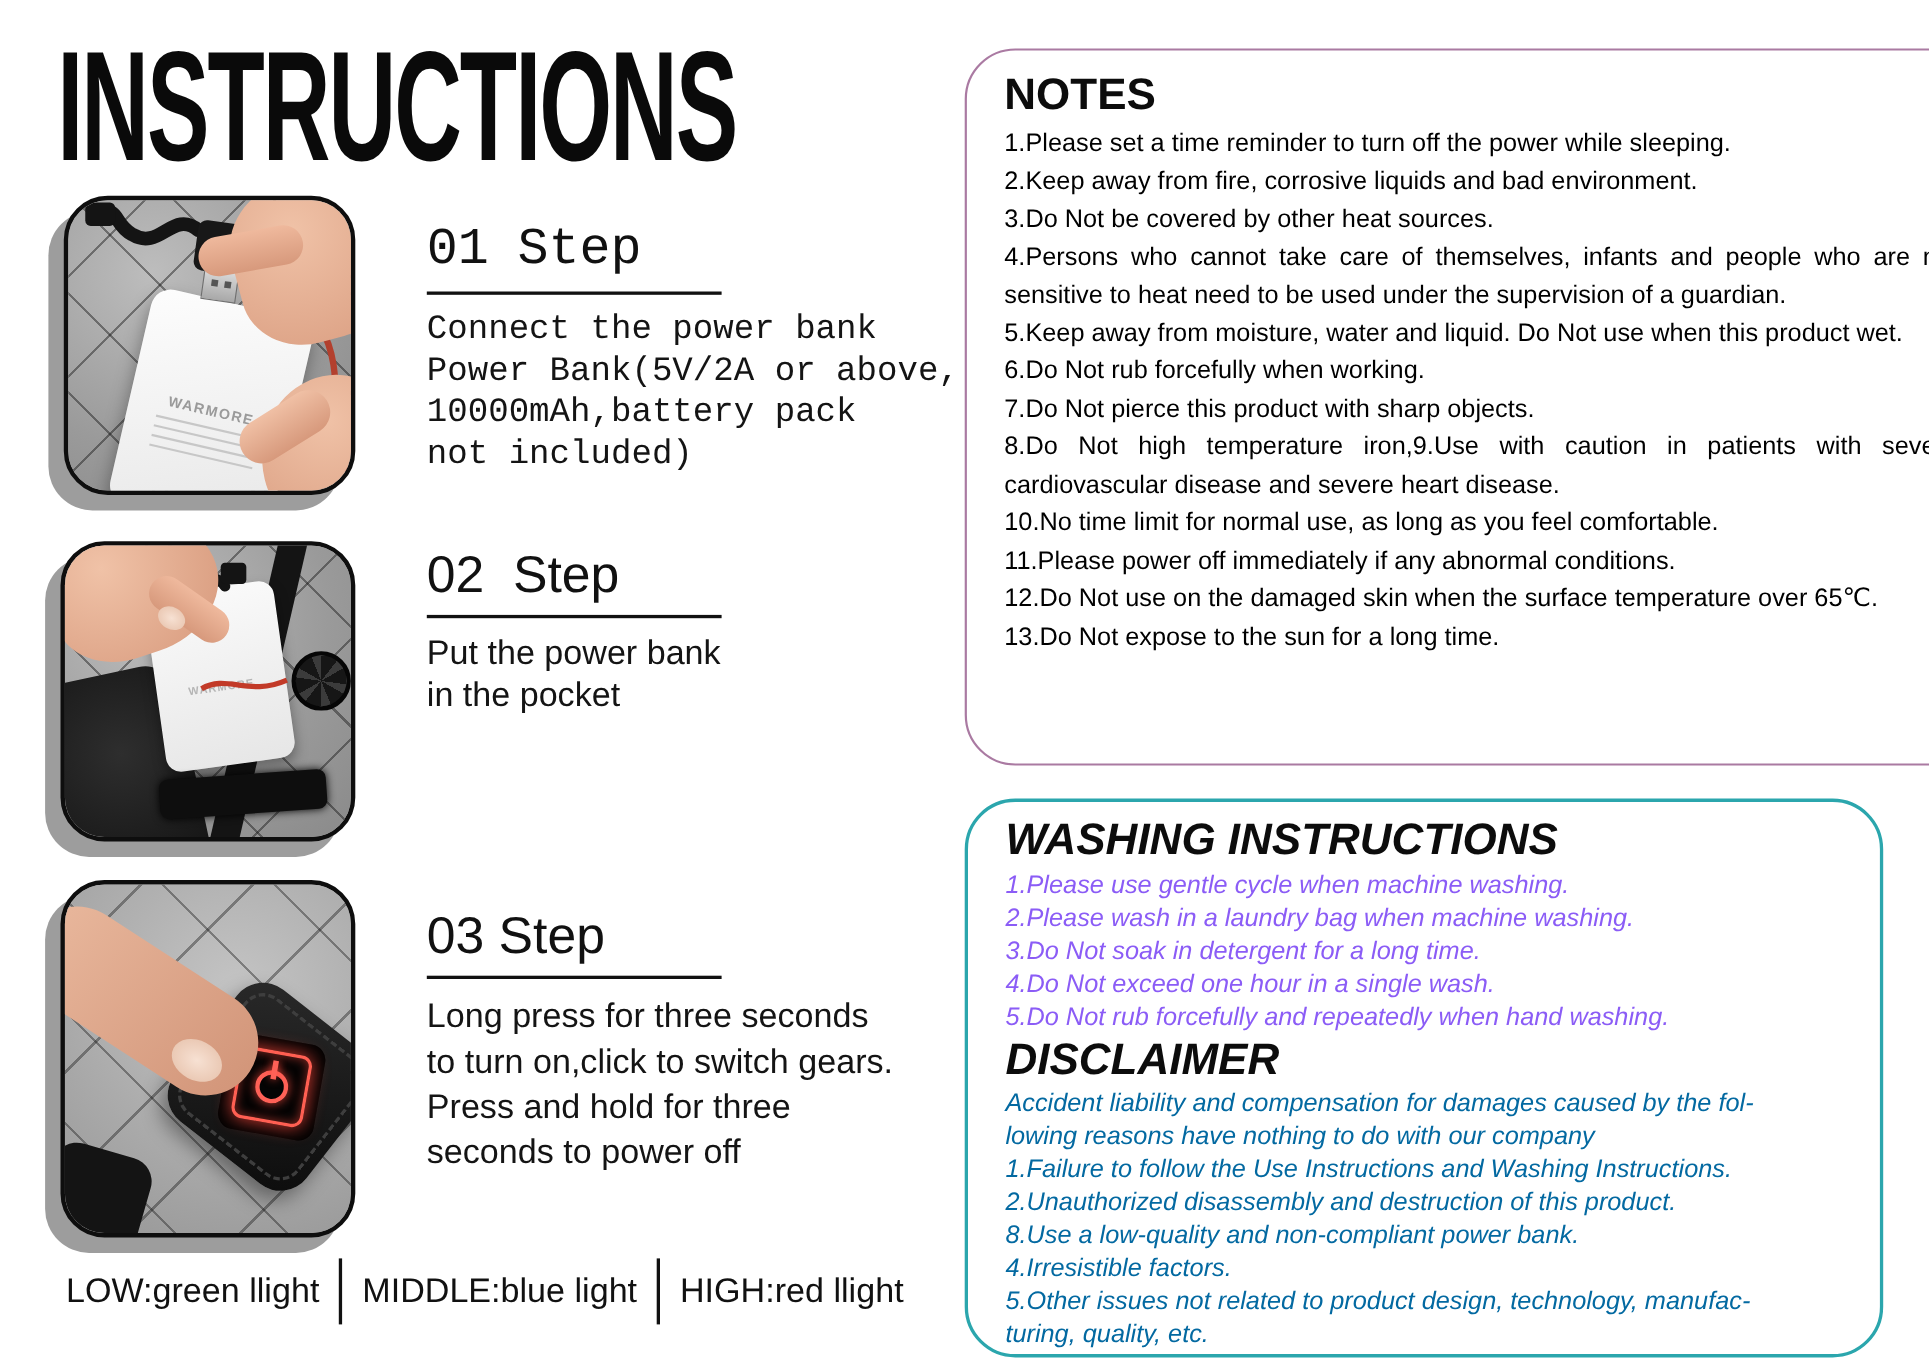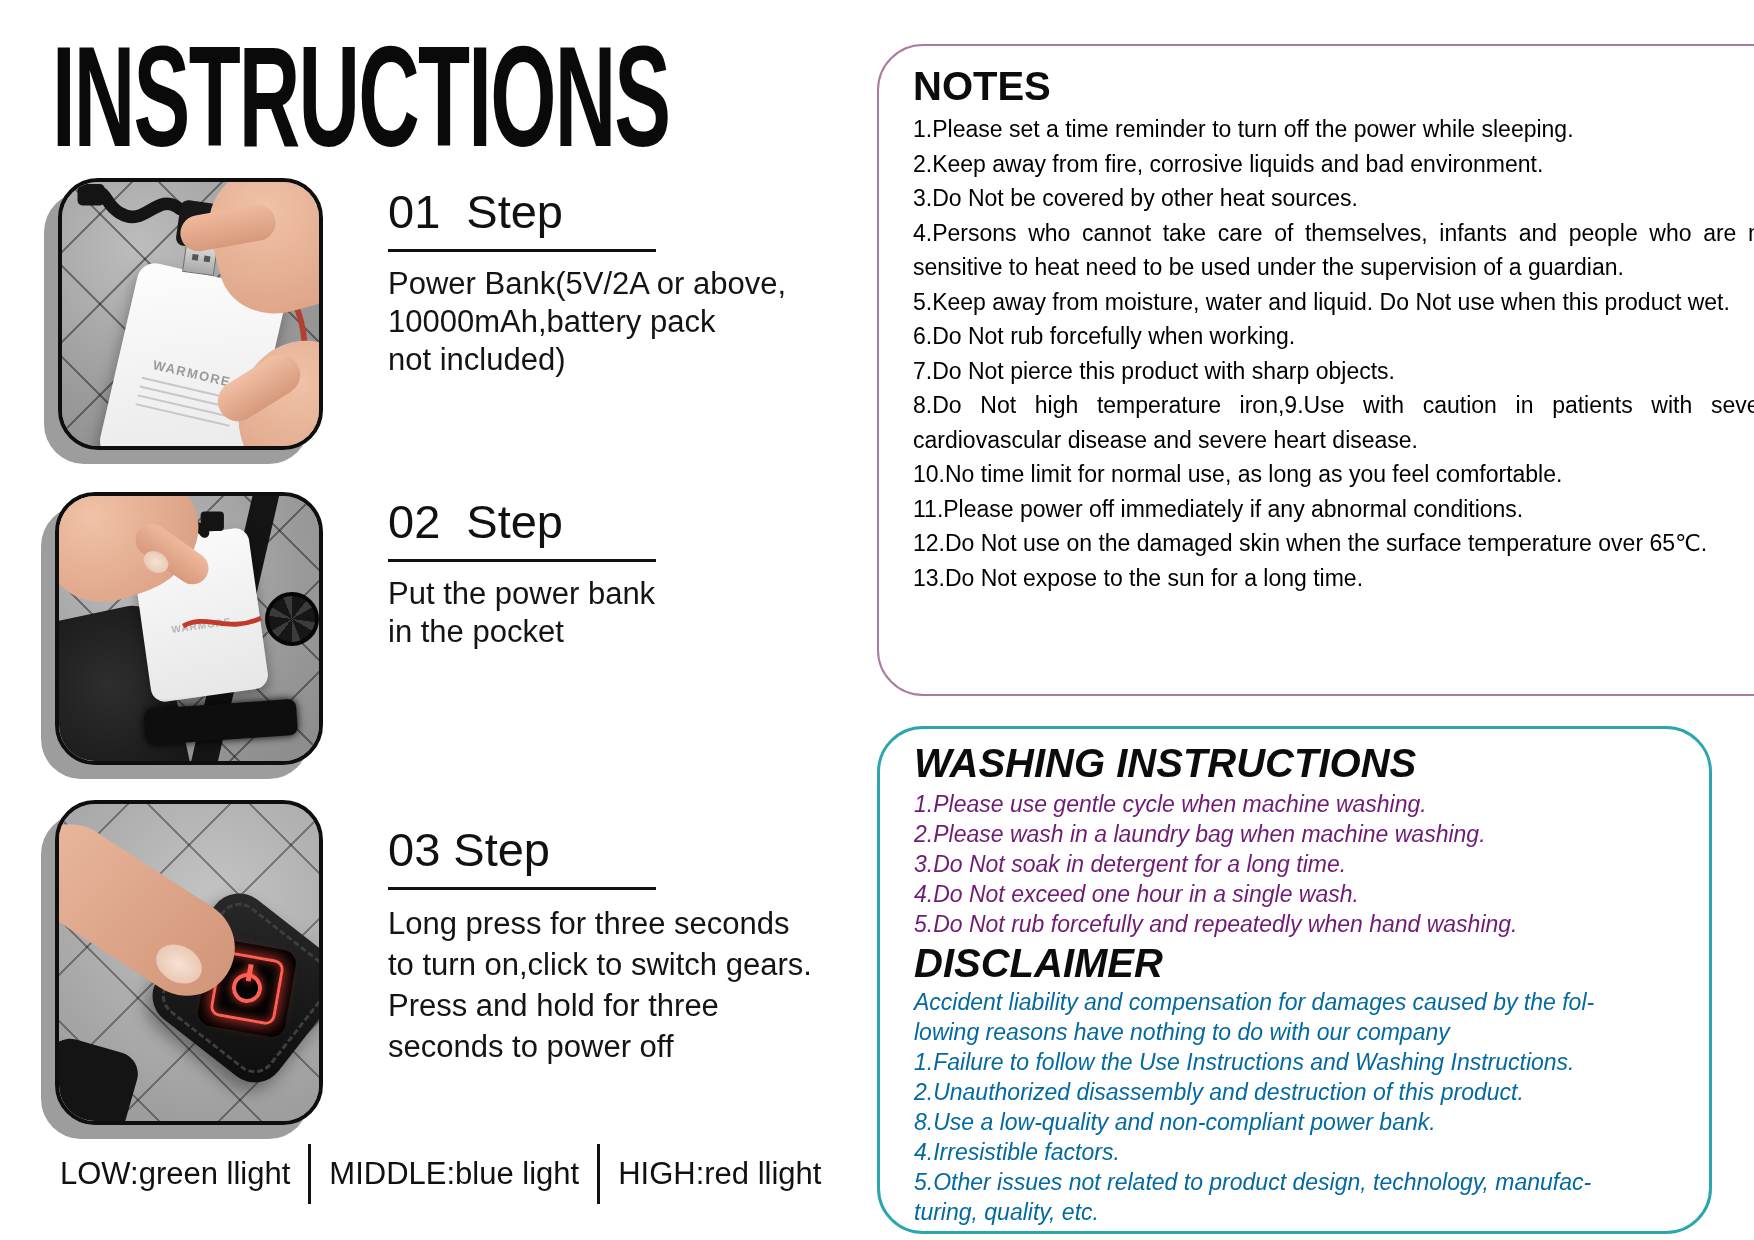--- a/index.html
+++ b/index.html
@@ -104,21 +104,21 @@
   .finger3{ position:absolute; left:-48px; top:58px; width:235px; height:96px;
     background:linear-gradient(100deg,#e9b89d,#d29579); border-radius:48px;
     transform:rotate(33deg); }
   .nail3{ position:absolute; left:96px; top:142px; width:48px; height:36px;
     background:radial-gradient(#f7e1d3,#e5bfa8); border-radius:50%; transform:rotate(28deg); }
   .corner3{ position:absolute; left:-22px; top:240px; width:92px; height:115px;
     background:#141414; border-radius:22px; transform:rotate(16deg); }
 
   
   .step{ position:absolute; left:388px; }
-  .step1{ top:188px; } .step2{ top:498px; } .step3{ top:826px; }
+  .step1{ top:204px;font-family:Liberation Mono, monospace; } .step2{ top:498px; } .step3{ top:826px; }
   .step-head{ font-size:47px; font-weight:500; color:#111; line-height:1.0; white-space:nowrap; }
   .step-num{ margin-right:26px; }
   .step3 .step-num{ margin-right:13px; }
   .step-rule{ width:268px; height:3px; background:#111; margin-top:14px; }
   .step-body{ margin-top:13px; font-size:31px; line-height:38px; color:#141414; white-space:nowrap; }
   .step3 .step-body{ line-height:41px; }
 
   
   .legend{ position:absolute; left:60px; top:1144px; display:flex; align-items:center;
     font-size:31px; color:#111; }
@@ -126,21 +126,21 @@
 
   
   .round-box{ position:absolute; left:877px; background:#fff; }
   .notes-box{ top:44px; width:939px; height:652px; border:2.5px solid #aa7aa2;
     border-radius:46px; padding:18px 34px 0 34px; }
   .washing-box{ top:726px; width:835px; height:508px; border:3px solid #2ba6ad;
     border-radius:46px; padding:12px 34px 0 34px; }
   .box-title{ font-size:40px; font-weight:700; color:#0c0c0c; line-height:1.1;
     letter-spacing:0; margin-bottom:4px; }
   .notes-item{ font-size:23px; line-height:34.5px; text-align:justify; color:#000000; }
-  .wash-item{ font-size:23px; line-height:30px; color:#701a75; }
+  .wash-item{ font-size:23px; line-height:30px; color:#8b5cf6; }
   .disclaimer-title{ font-size:40px; font-weight:700; color:#0c0c0c; line-height:1.1;
     margin:2px 0 2px; }
   .disc-row{ font-size:23px; line-height:30px; color:#0369a1; }
 </style>
 </head>
 <body>
 
 <div id="canvas">
 
   <div class="main-title">INSTRUCTIONS</div>
@@ -201,20 +201,21 @@
     <div class="finger3"></div>
     <div class="nail3"></div>
   </div>
 
   <div class="step step1">
     <div class="step-head">
       <span class="step-num">01</span><span>Step</span>
     </div>
     <div class="step-rule"></div>
     <div class="step-body">
+      <div>Connect the power bank</div>
       <div>Power Bank(5V/2A or above,</div>
       <div>10000mAh,battery pack</div>
       <div>not included)</div>
     </div>
   </div>
 
   <div class="step step2">
     <div class="step-head">
       <span class="step-num">02</span><span>Step</span>
     </div>

